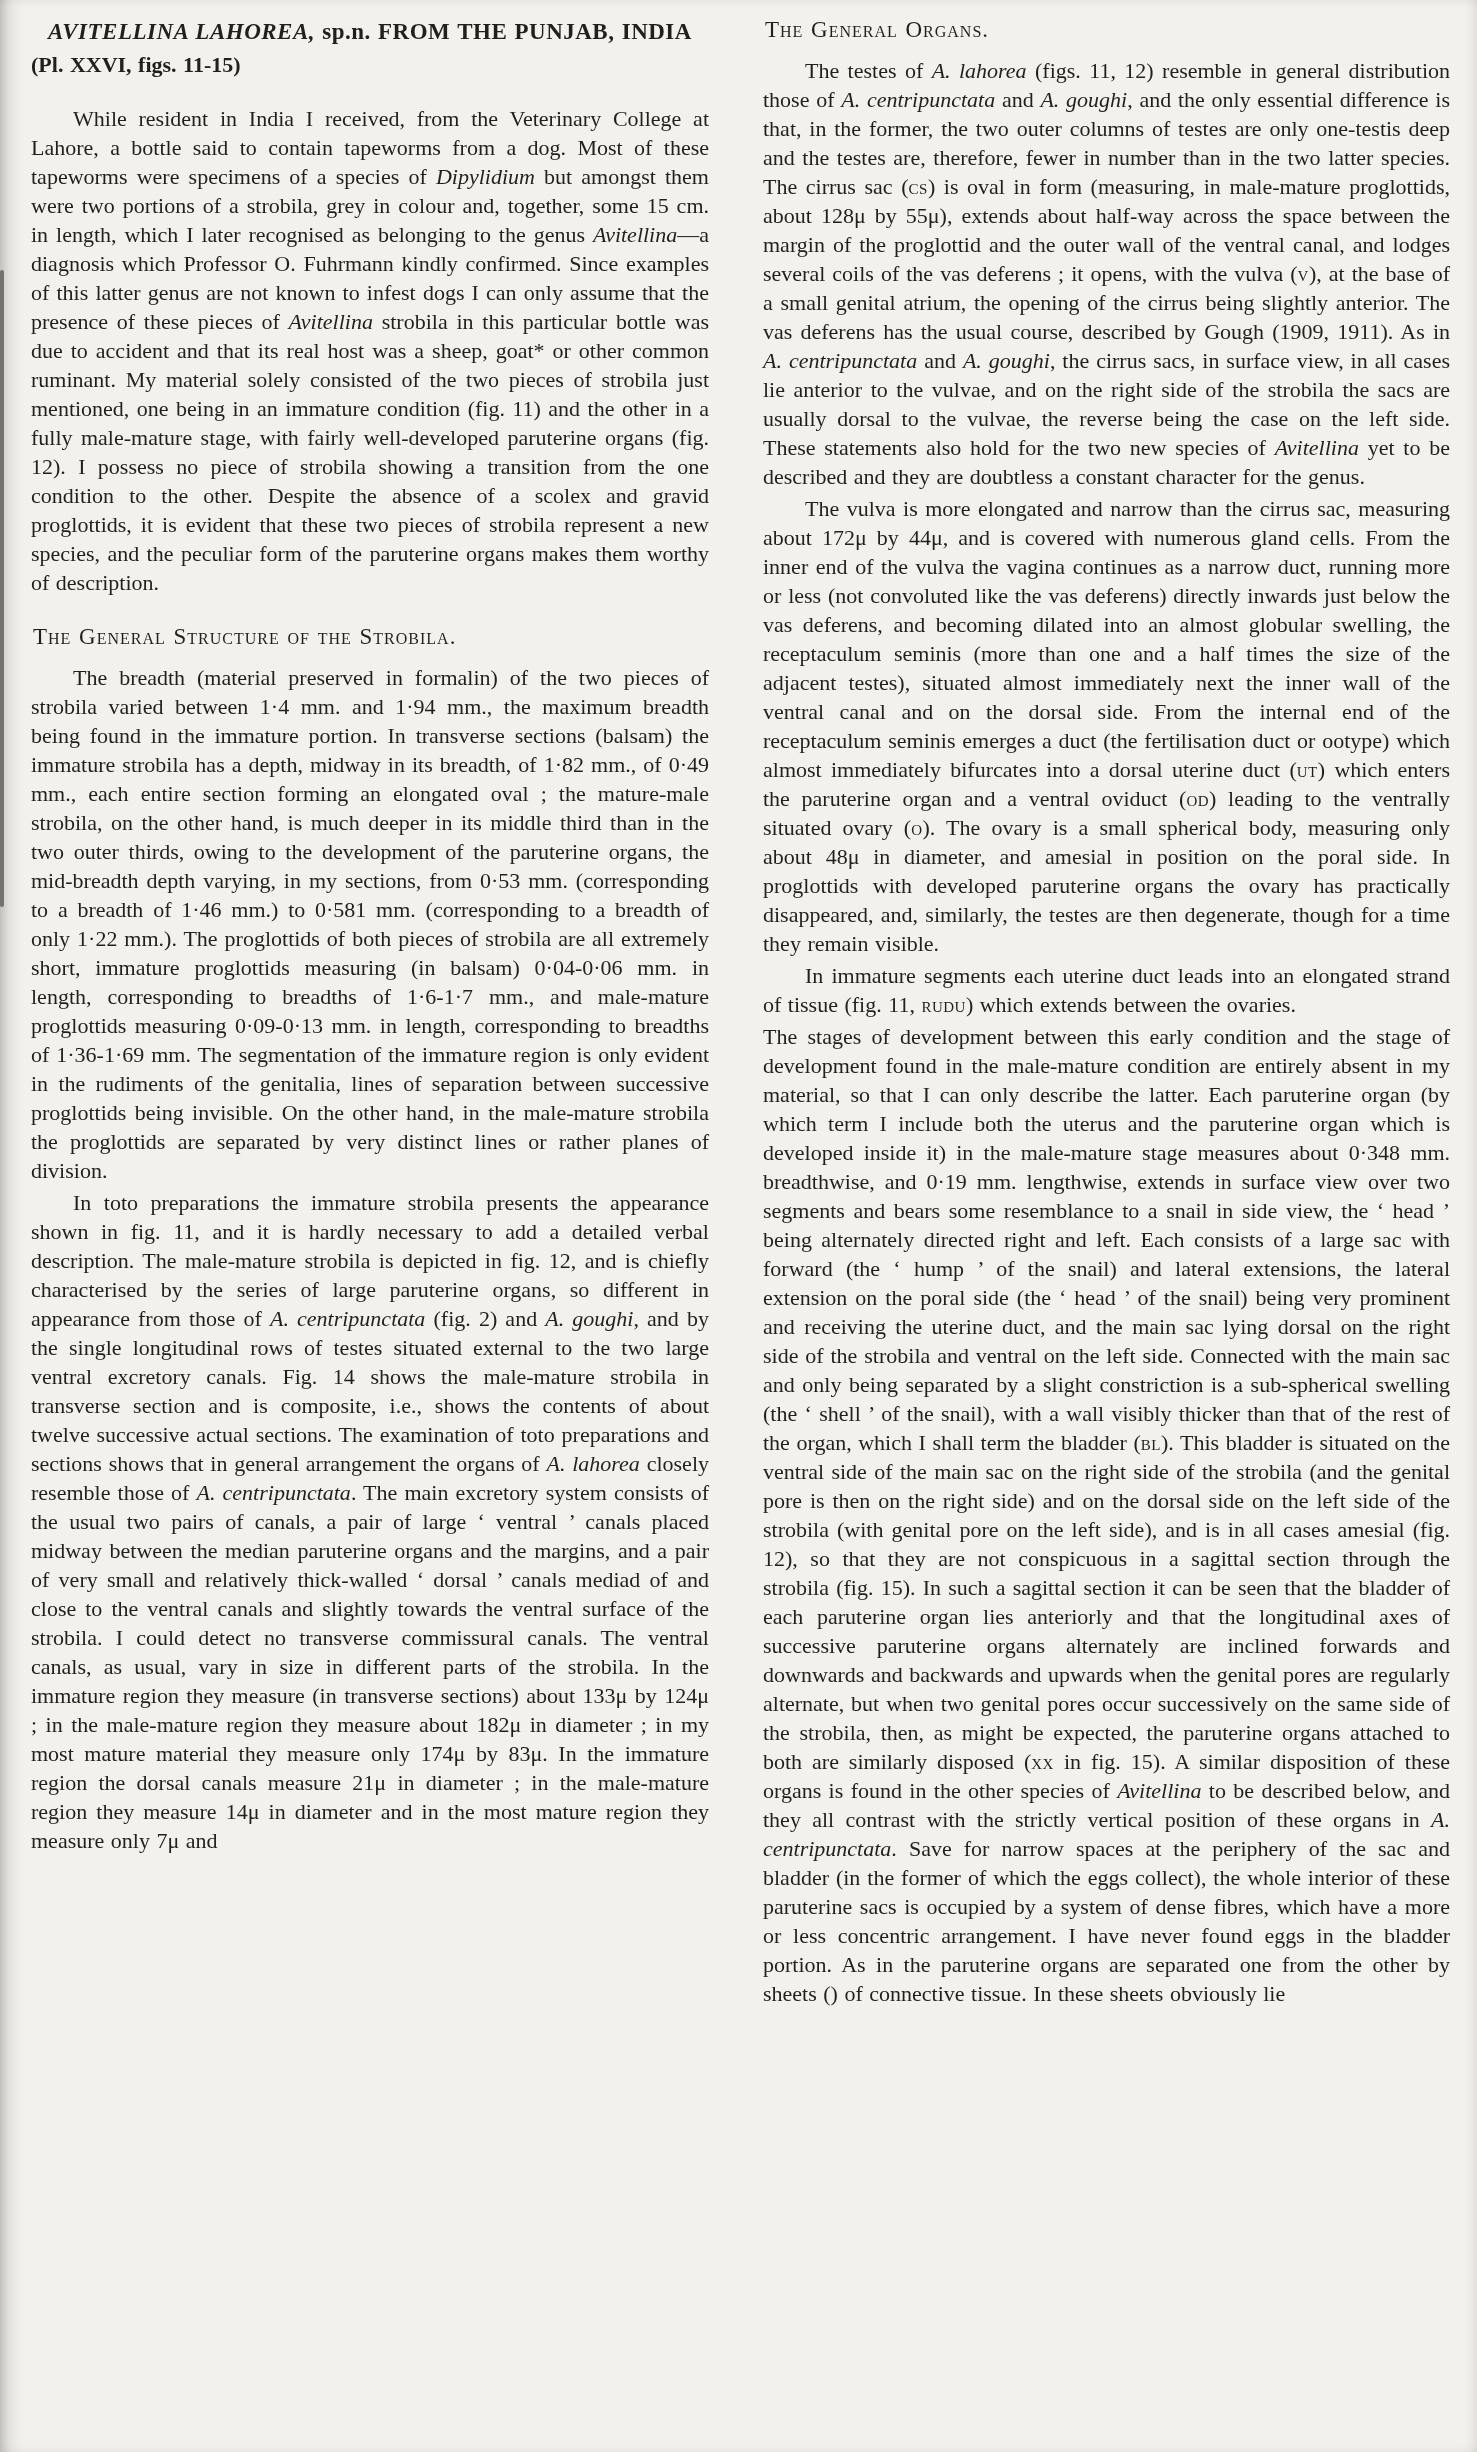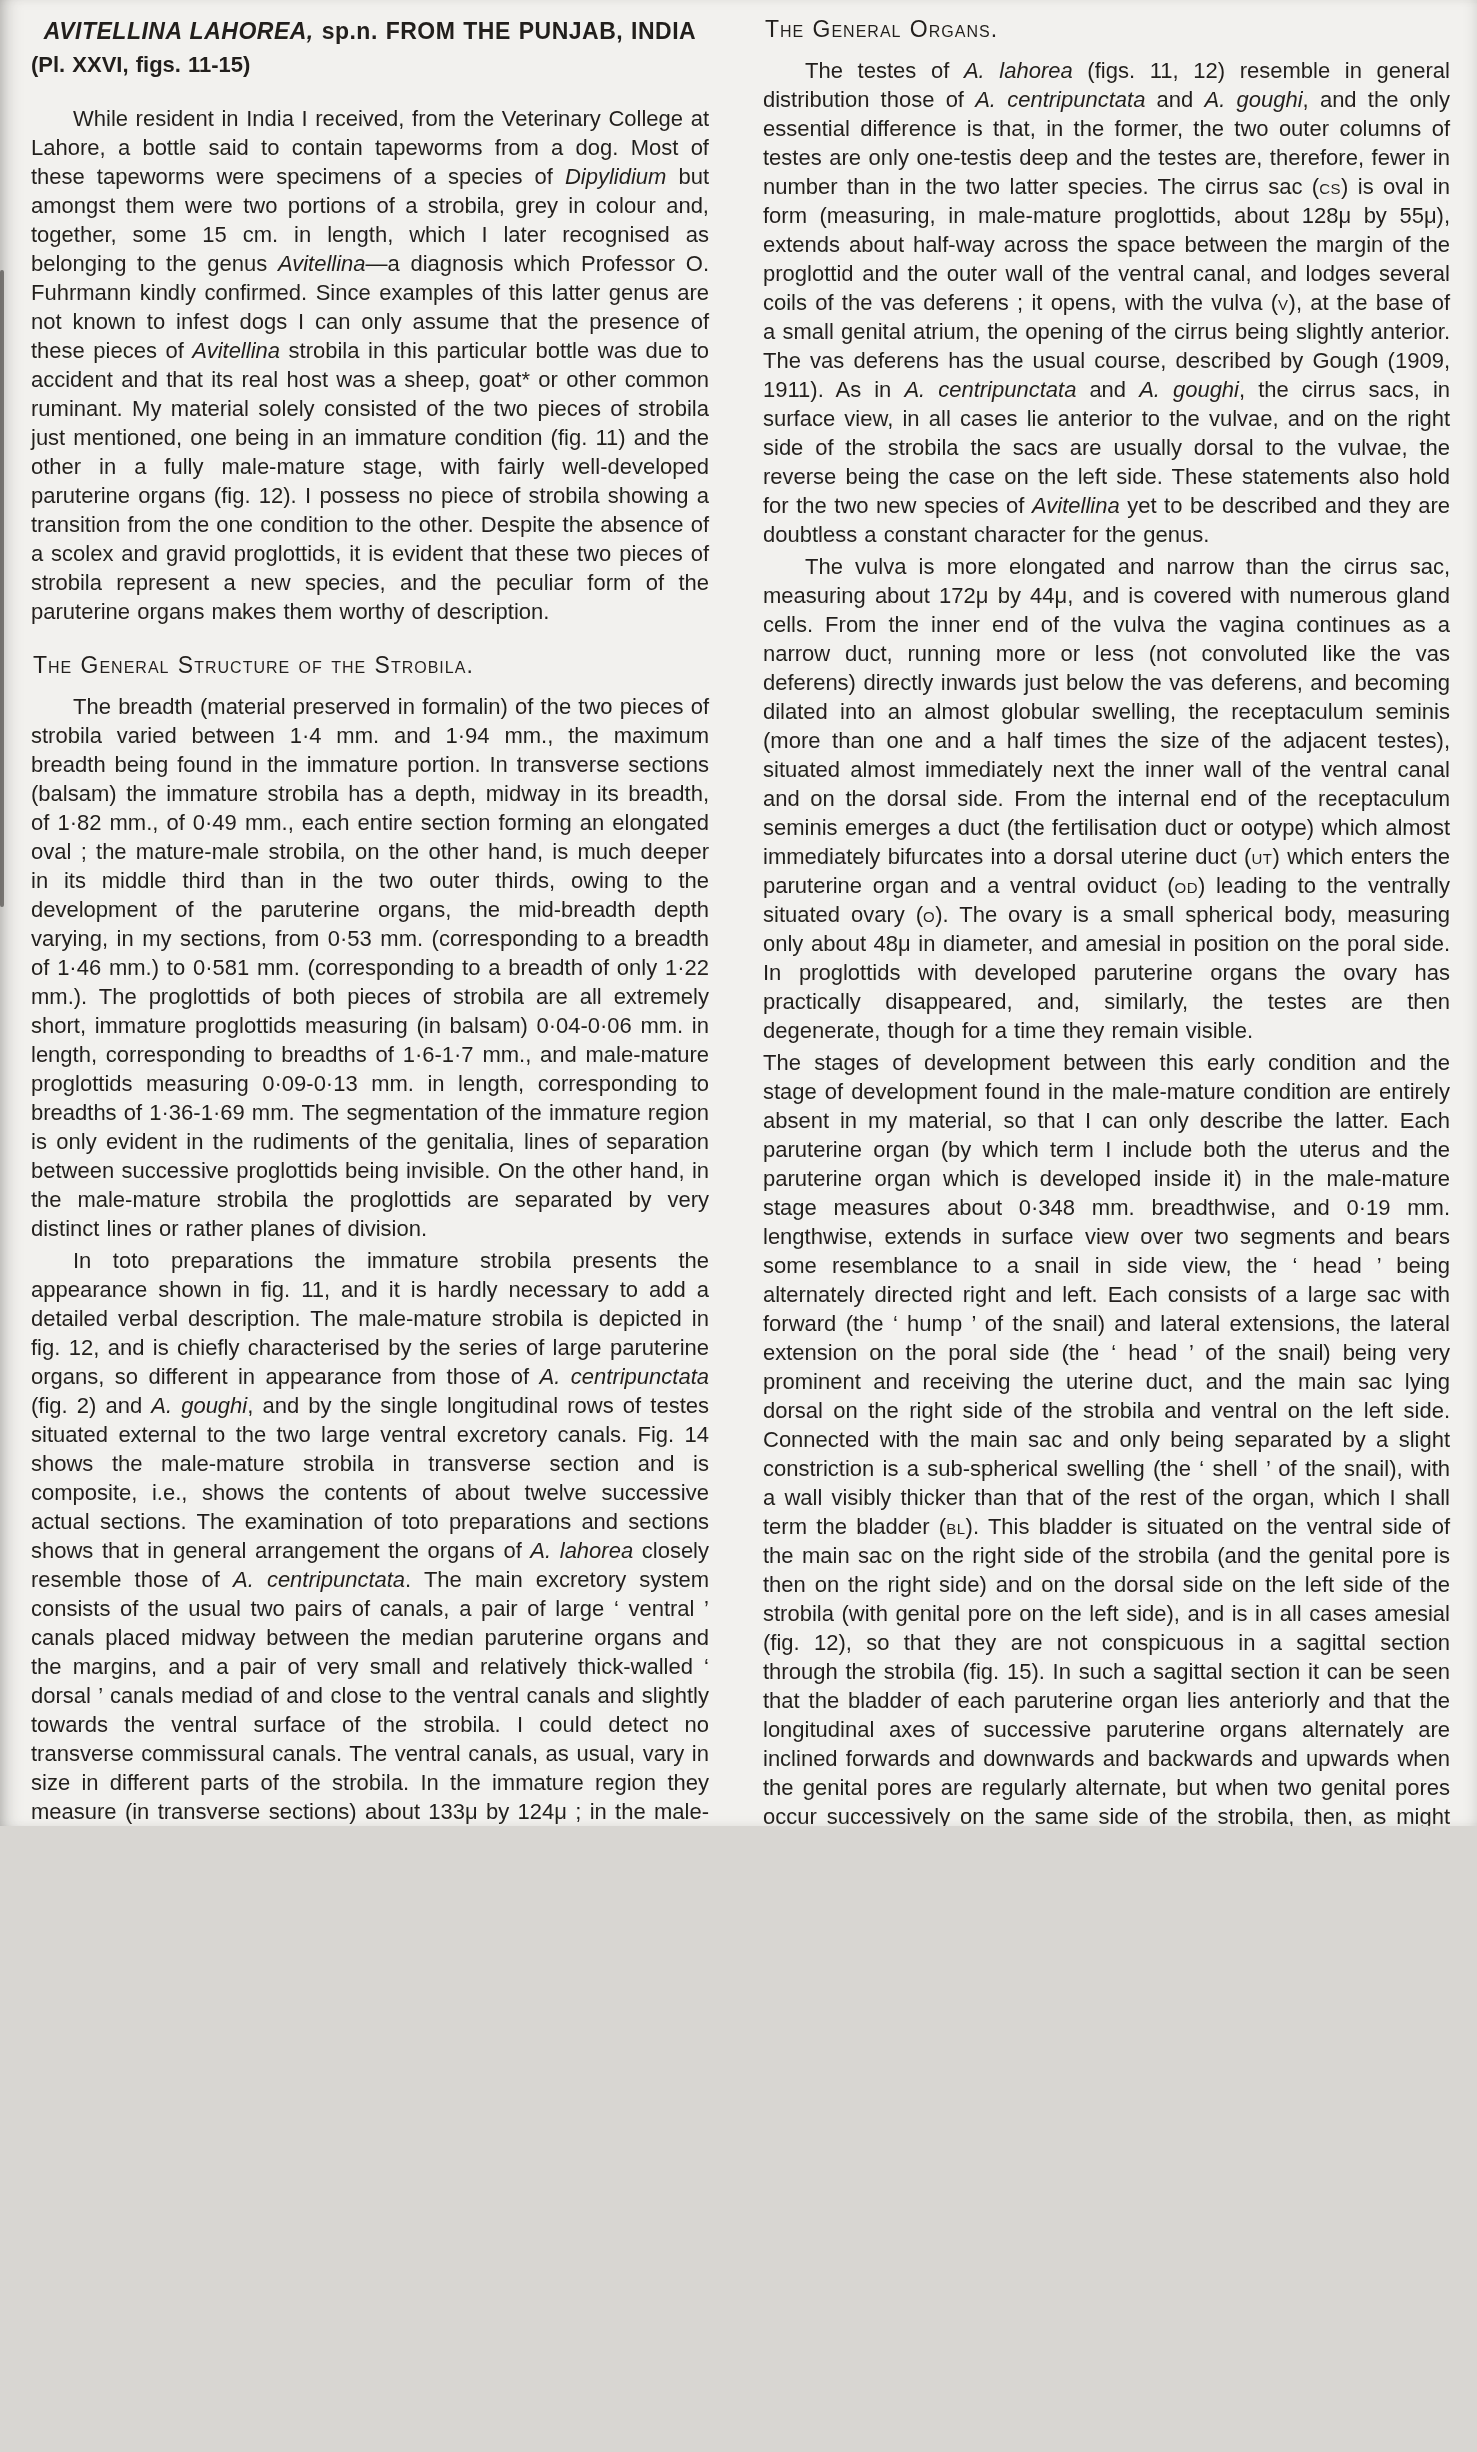--- a/index.html
+++ b/index.html
@@ -1,20 +1,20 @@
 <!DOCTYPE html>
 <html><head>
 <meta charset="utf-8">
 <style>
   html,body{margin:0;padding:0;background:#d8d6d2;}
   .page{
     position:relative;
-    width:1477px;height:1826px;
+    width:1477px;height:2452px;
     background:#f2f1ee;
-    font-family:Liberation Sans, sans-serif;
+    font-family:Liberation Serif, serif;
     color:#221f1c;
     overflow:hidden;
     box-shadow:inset 13.5px 0 21px -15.4px rgba(40,38,35,.55), inset -9.7px 0 17.4px -13.5px rgba(40,38,35,.25);
   }
   .edge-smudge{
     position:absolute;left:0;top:270px;width:3.9px;height:637px;
     background:#3c3935;opacity:.6;border-radius:1.9px;
   }
   .col{
     position:absolute;top:13.5px;
@@ -63,17 +63,18 @@
     <p class="body-p">While resident in India I received, from the Veterinary College at Lahore, a bottle said to contain tapeworms from a dog.  Most of these tapeworms were specimens of a species of <span class="seg-i">Dipylidium</span> but amongst them were two portions of a strobila, grey in colour and, together, some 15 cm. in length, which I later recognised as belonging to the genus <span class="seg-i">Avitellina</span>—a diagnosis which Professor O. Fuhrmann kindly confirmed.  Since examples of this latter genus are not known to infest dogs I can only assume that the presence of these pieces of <span class="seg-i">Avitellina</span> strobila in this particular bottle was due to accident and that its real host was a sheep, goat* or other common ruminant.  My material solely consisted of the two pieces of strobila just mentioned, one being in an immature condition (fig. 11) and the other in a fully male-mature stage, with fairly well-developed paruterine organs (fig. 12).  I possess no piece of strobila showing a transition from the one condition to the other.  Despite the absence of a scolex and gravid proglottids, it is evident that these two pieces of strobila represent a new species, and the peculiar form of the paruterine organs makes them worthy of description.</p>
     <h2 class="sh">The General Structure of the Strobila.</h2>
     <p class="body-p">The breadth (material preserved in formalin) of the two pieces of strobila varied between 1·4 mm. and 1·94 mm., the maximum breadth being found in the immature portion.  In transverse sections (balsam) the immature strobila has a depth, midway in its breadth, of 1·82 mm., of 0·49 mm., each entire section forming an elongated oval ; the mature-male strobila, on the other hand, is much deeper in its middle third than in the two outer thirds, owing to the development of the paruterine organs, the mid-breadth depth varying, in my sections, from 0·53 mm. (corresponding to a breadth of 1·46 mm.) to 0·581 mm. (corresponding to a breadth of only 1·22 mm.).  The proglottids of both pieces of strobila are all extremely short, immature proglottids measuring (in balsam) 0·04-0·06 mm. in length, corresponding to breadths of 1·6-1·7 mm., and male-mature proglottids measuring 0·09-0·13 mm. in length, corresponding to breadths of 1·36-1·69 mm.  The segmentation of the immature region is only evident in the rudiments of the genitalia, lines of separation between successive proglottids being invisible.  On the other hand, in the male-mature strobila the proglottids are separated by very distinct lines or rather planes of division.</p>
     <p class="body-p">In toto preparations the immature strobila presents the appearance shown in fig. 11, and it is hardly necessary to add a detailed verbal description.  The male-mature strobila is depicted in fig. 12, and is chiefly characterised by the series of large paruterine organs, so different in appearance from those of <span class="seg-i">A. centripunctata</span> (fig. 2) and <span class="seg-i">A. goughi</span>, and by the single longitudinal rows of testes situated external to the two large ventral excretory canals.  Fig. 14 shows the male-mature strobila in transverse section and is composite, i.e., shows the contents of about twelve successive actual sections.  The examination of toto preparations and sections shows that in general arrangement the organs of <span class="seg-i">A. lahorea</span> closely resemble those of <span class="seg-i">A. centripunctata</span>.  The main excretory system consists of the usual two pairs of canals, a pair of large ‘ ventral ’ canals placed midway between the median paruterine organs and the margins, and a pair of very small and relatively thick-walled ‘ dorsal ’ canals mediad of and close to the ventral canals and slightly towards the ventral surface of the strobila.  I could detect no transverse commissural canals.  The ventral canals, as usual, vary in size in different parts of the strobila.  In the immature region they measure (in transverse sections) about 133μ by 124μ ; in the male-mature region they measure about 182μ in diameter ; in my most mature material they measure only 174μ by 83μ.  In the immature region the dorsal canals measure 21μ in diameter ; in the male-mature region they measure 14μ in diameter and in the most mature region they measure only 7μ and</p>
   </section>
 
   <section class="col col-right">
     <h2 class="sh sh-first">The General Organs.</h2>
     <p class="body-p">The testes of <span class="seg-i">A. lahorea</span> (figs. 11, 12) resemble in general distribution those of <span class="seg-i">A. centripunctata</span> and <span class="seg-i">A. goughi</span>, and the only essential difference is that, in the former, the two outer columns of testes are only one-testis deep and the testes are, therefore, fewer in number than in the two latter species.  The cirrus sac (<span class="seg-sc">cs</span>) is oval in form (measuring, in male-mature proglottids, about 128μ by 55μ), extends about half-way across the space between the margin of the proglottid and the outer wall of the ventral canal, and lodges several coils of the vas deferens ; it opens, with the vulva (<span class="seg-sc">v</span>), at the base of a small genital atrium, the opening of the cirrus being slightly anterior.  The vas deferens has the usual course, described by Gough (1909, 1911).  As in <span class="seg-i">A. centripunctata</span> and <span class="seg-i">A. goughi</span>, the cirrus sacs, in surface view, in all cases lie anterior to the vulvae, and on the right side of the strobila the sacs are usually dorsal to the vulvae, the reverse being the case on the left side.  These statements also hold for the two new species of <span class="seg-i">Avitellina</span> yet to be described and they are doubtless a constant character for the genus.</p>
     <p class="body-p">The vulva is more elongated and narrow than the cirrus sac, measuring about 172μ by 44μ, and is covered with numerous gland cells.  From the inner end of the vulva the vagina continues as a narrow duct, running more or less (not convoluted like the vas deferens) directly inwards just below the vas deferens, and becoming dilated into an almost globular swelling, the receptaculum seminis (more than one and a half times the size of the adjacent testes), situated almost immediately next the inner wall of the ventral canal and on the dorsal side.  From the internal end of the receptaculum seminis emerges a duct (the fertilisation duct or ootype) which almost immediately bifurcates into a dorsal uterine duct (<span class="seg-sc">ut</span>) which enters the paruterine organ and a ventral oviduct (<span class="seg-sc">od</span>) leading to the ventrally situated ovary (<span class="seg-sc">o</span>).  The ovary is a small spherical body, measuring only about 48μ in diameter, and amesial in position on the poral side.  In proglottids with developed paruterine organs the ovary has practically disappeared, and, similarly, the testes are then degenerate, though for a time they remain visible.</p>
+    <p class="body-p">In immature segments each uterine duct leads into an elongated strand of tissue (fig. 11, <span class="seg-sc">rudu</span>) which extends between the ovaries.</p>
     <p class="body-p flush">The stages of development between this early condition and the stage of development found in the male-mature condition are entirely absent in my material, so that I can only describe the latter.  Each paruterine organ (by which term I include both the uterus and the paruterine organ which is developed inside it) in the male-mature stage measures about 0·348 mm. breadthwise, and 0·19 mm. lengthwise, extends in surface view over two segments and bears some resemblance to a snail in side view, the ‘ head ’ being alternately directed right and left.  Each consists of a large sac with forward (the ‘ hump ’ of the snail) and lateral extensions, the lateral extension on the poral side (the ‘ head ’ of the snail) being very prominent and receiving the uterine duct, and the main sac lying dorsal on the right side of the strobila and ventral on the left side.  Connected with the main sac and only being separated by a slight constriction is a sub-spherical swelling (the ‘ shell ’ of the snail), with a wall visibly thicker than that of the rest of the organ, which I shall term the bladder (<span class="seg-sc">bl</span>).  This bladder is situated on the ventral side of the main sac on the right side of the strobila (and the genital pore is then on the right side) and on the dorsal side on the left side of the strobila (with genital pore on the left side), and is in all cases amesial (fig. 12), so that they are not conspicuous in a sagittal section through the strobila (fig. 15).  In such a sagittal section it can be seen that the bladder of each paruterine organ lies anteriorly and that the longitudinal axes of successive paruterine organs alternately are inclined forwards and downwards and backwards and upwards when the genital pores are regularly alternate, but when two genital pores occur successively on the same side of the strobila, then, as might be expected, the paruterine organs attached to both are similarly disposed (<span class="seg-sc">xx</span> in fig. 15).  A similar disposition of these organs is found in the other species of <span class="seg-i">Avitellina</span> to be described below, and they all contrast with the strictly vertical position of these organs in <span class="seg-i">A. centripunctata</span>.  Save for narrow spaces at the periphery of the sac and bladder (in the former of which the eggs collect), the whole interior of these paruterine sacs is occupied by a system of dense fibres, which have a more or less concentric arrangement.  I have never found eggs in the bladder portion.  As in  the paruterine organs are separated one from the other by sheets () of connective tissue.  In  these sheets obviously lie</p>
 
   </section>
 </div>
 
 
 </body></html>

